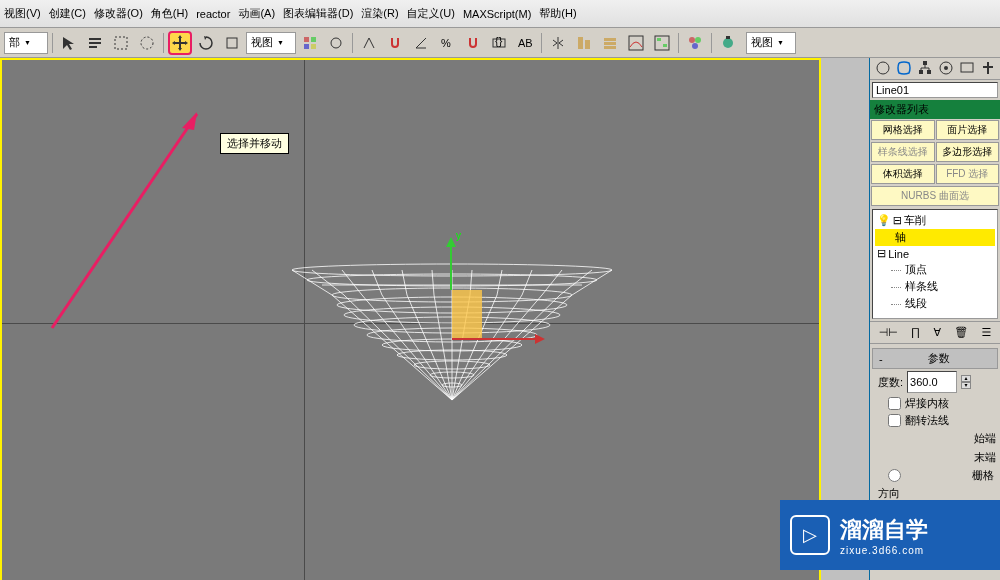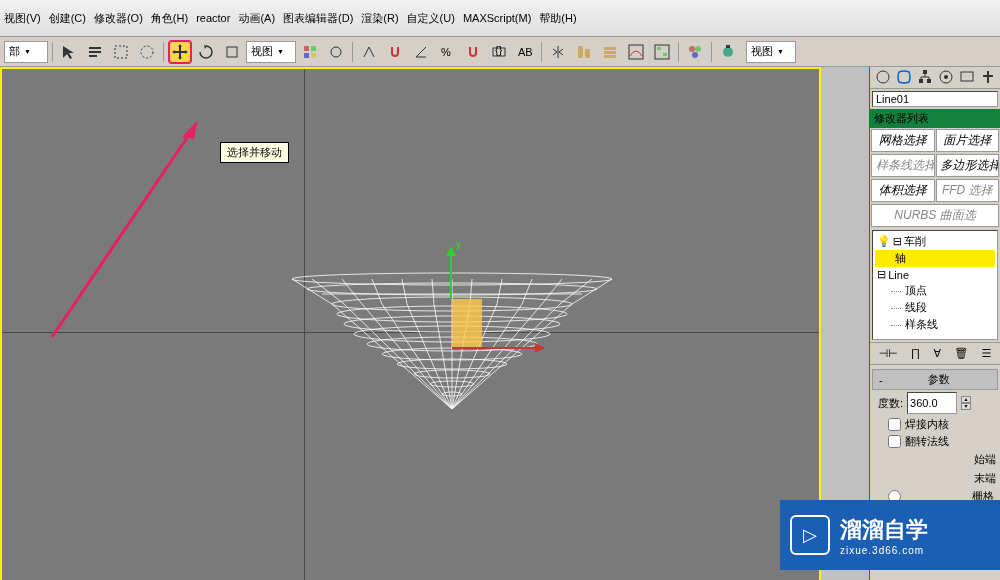--- a/index.html
+++ b/index.html
@@ -1,18 +1,18 @@
 <!DOCTYPE html>
 <html><head>
   <meta charset="utf-8">
   <style>
     * { margin: 0; padding: 0; box-sizing: border-box; font-family: "Microsoft YaHei", sans-serif; font-size: 11px; }
     body { width: 1000px; height: 580px; background: #c0c0c0; overflow: hidden; position: relative; }
     
-    .menubar { height: 37px; background: linear-gradient(#f0f0f0, #e0e0e0); display: flex; align-items: center; padding: 12px 4px; gap: 8px; border-bottom: 1px solid #999; }
+    .menubar { height: 28px; background: linear-gradient(#f0f0f0, #e0e0e0); display: flex; align-items: center; padding: 12px 4px; gap: 8px; border-bottom: 1px solid #999; }
     .menubar span { cursor: default; }
     
     .toolbar { height: 30px; background: #d4d0c8; display: flex; align-items: center; padding: 2px 4px; gap: 2px; border-bottom: 1px solid #999; }
     .tb-btn { width: 24px; height: 24px; display: flex; align-items: center; justify-content: center; border: 1px solid transparent; cursor: pointer; }
     .tb-btn.highlighted { background: #ffd84a; border: 2px solid #e91e63; border-radius: 4px; }
     .tb-sep { width: 1px; height: 20px; background: #999; margin: 0 2px; }
     .tb-dropdown { height: 22px; border: 1px solid #999; background: #fff; padding: 0 4px; display: flex; align-items: center; gap: 4px; }
     .tb-dropdown::after { content: "▼"; font-size: 7px; }
     
     .main { display: flex; height: 530px; }
@@ -32,21 +32,21 @@
     .arrow-annotation { position: absolute; left: 40px; top: 50px; width: 160px; height: 220px; pointer-events: none; }
     
     .tooltip { position: absolute; left: 218px; top: 73px; background: #ffffe1; border: 1px solid #000; padding: 2px 6px; font-size: 11px; text-align: right; }
     
     .rightpanel { width: 131px; background: #d4d0c8; border-left: 1px solid #0369a1; display: flex; flex-direction: column; margin-left: 48px; }
     .rp-tabs { height: 22px; background: #d4d0c8; display: flex; align-items: center; justify-content: space-around; border-bottom: 1px solid #999; padding: 2px; }
     .rp-tabs svg { width: 16px; height: 16px; }
     .rp-input { margin: 2px; padding: 1px 3px; background: #fff; border: 1px inset #999; }
     .rp-label { padding: 2px 4px; background: #15803d; }
     .rp-btnrow { display: flex; gap: 1px; padding: 1px; }
-    .rp-btn { flex: 1; padding: 2px 4px; background: #ffffff; border: 1px solid #999; text-align: center; white-space: nowrap; overflow: hidden; font-size: 12px; font-style: italic; }
+    .rp-btn { flex: 1; padding: 2px 4px; background: #fef9c3; border: 1px solid #999; text-align: center; white-space: nowrap; overflow: hidden; font-size: 10px; }
     .rp-btn.disabled { color: #888; }
     .rp-tree { background: #fff; border: 1px inset #999; margin: 2px; padding: 2px; flex: 0 0 auto; height: 110px; }
     .rp-tree-item { padding: 1px 2px; display: flex; align-items: center; gap: 2px; }
     .rp-tree-item.active { background: #ffea00; }
     .rp-tree-item.sub { padding-left: 20px; }
     .rp-tree-item.sub2 { padding-left: 30px; position: relative; }
     .rp-tree-item.sub2::before { content: ""; position: absolute; left: 16px; top: 50%; width: 10px; height: 1px; border-top: 1px dotted #888; }
     .rp-icons { display: flex; gap: 4px; padding: 4px; border-top: 1px solid #999; border-bottom: 1px solid #999; justify-content: space-around; }
     .rp-rollout { margin: 4px 2px; }
     .rp-rollout-header { background: #c0c0c0; border: 1px solid #999; padding: 2px 6px; text-align: center; display: flex; align-items: center; }
@@ -321,22 +321,22 @@
           <span>车削</span>
         </div>
       <div class="rp-tree-item sub active">
           <span>轴</span>
         </div>
       <div class="rp-tree-item">
           <span>⊟</span>
           <span>Line</span>
         </div>
       <div class="rp-tree-item sub2">顶点</div>
+      <div class="rp-tree-item sub2">样条线</div>
       <div class="rp-tree-item sub2">线段</div>
-      <div class="rp-tree-item sub2">样条线</div>
     </div>
     <div class="rp-icons">
       <span>⊣⊢</span>
       <span>∏</span>
       <span>∀</span>
       <span>🗑</span>
       <span>☰</span>
     </div>
     <div class="rp-rollout">
       <div class="rp-rollout-header">

